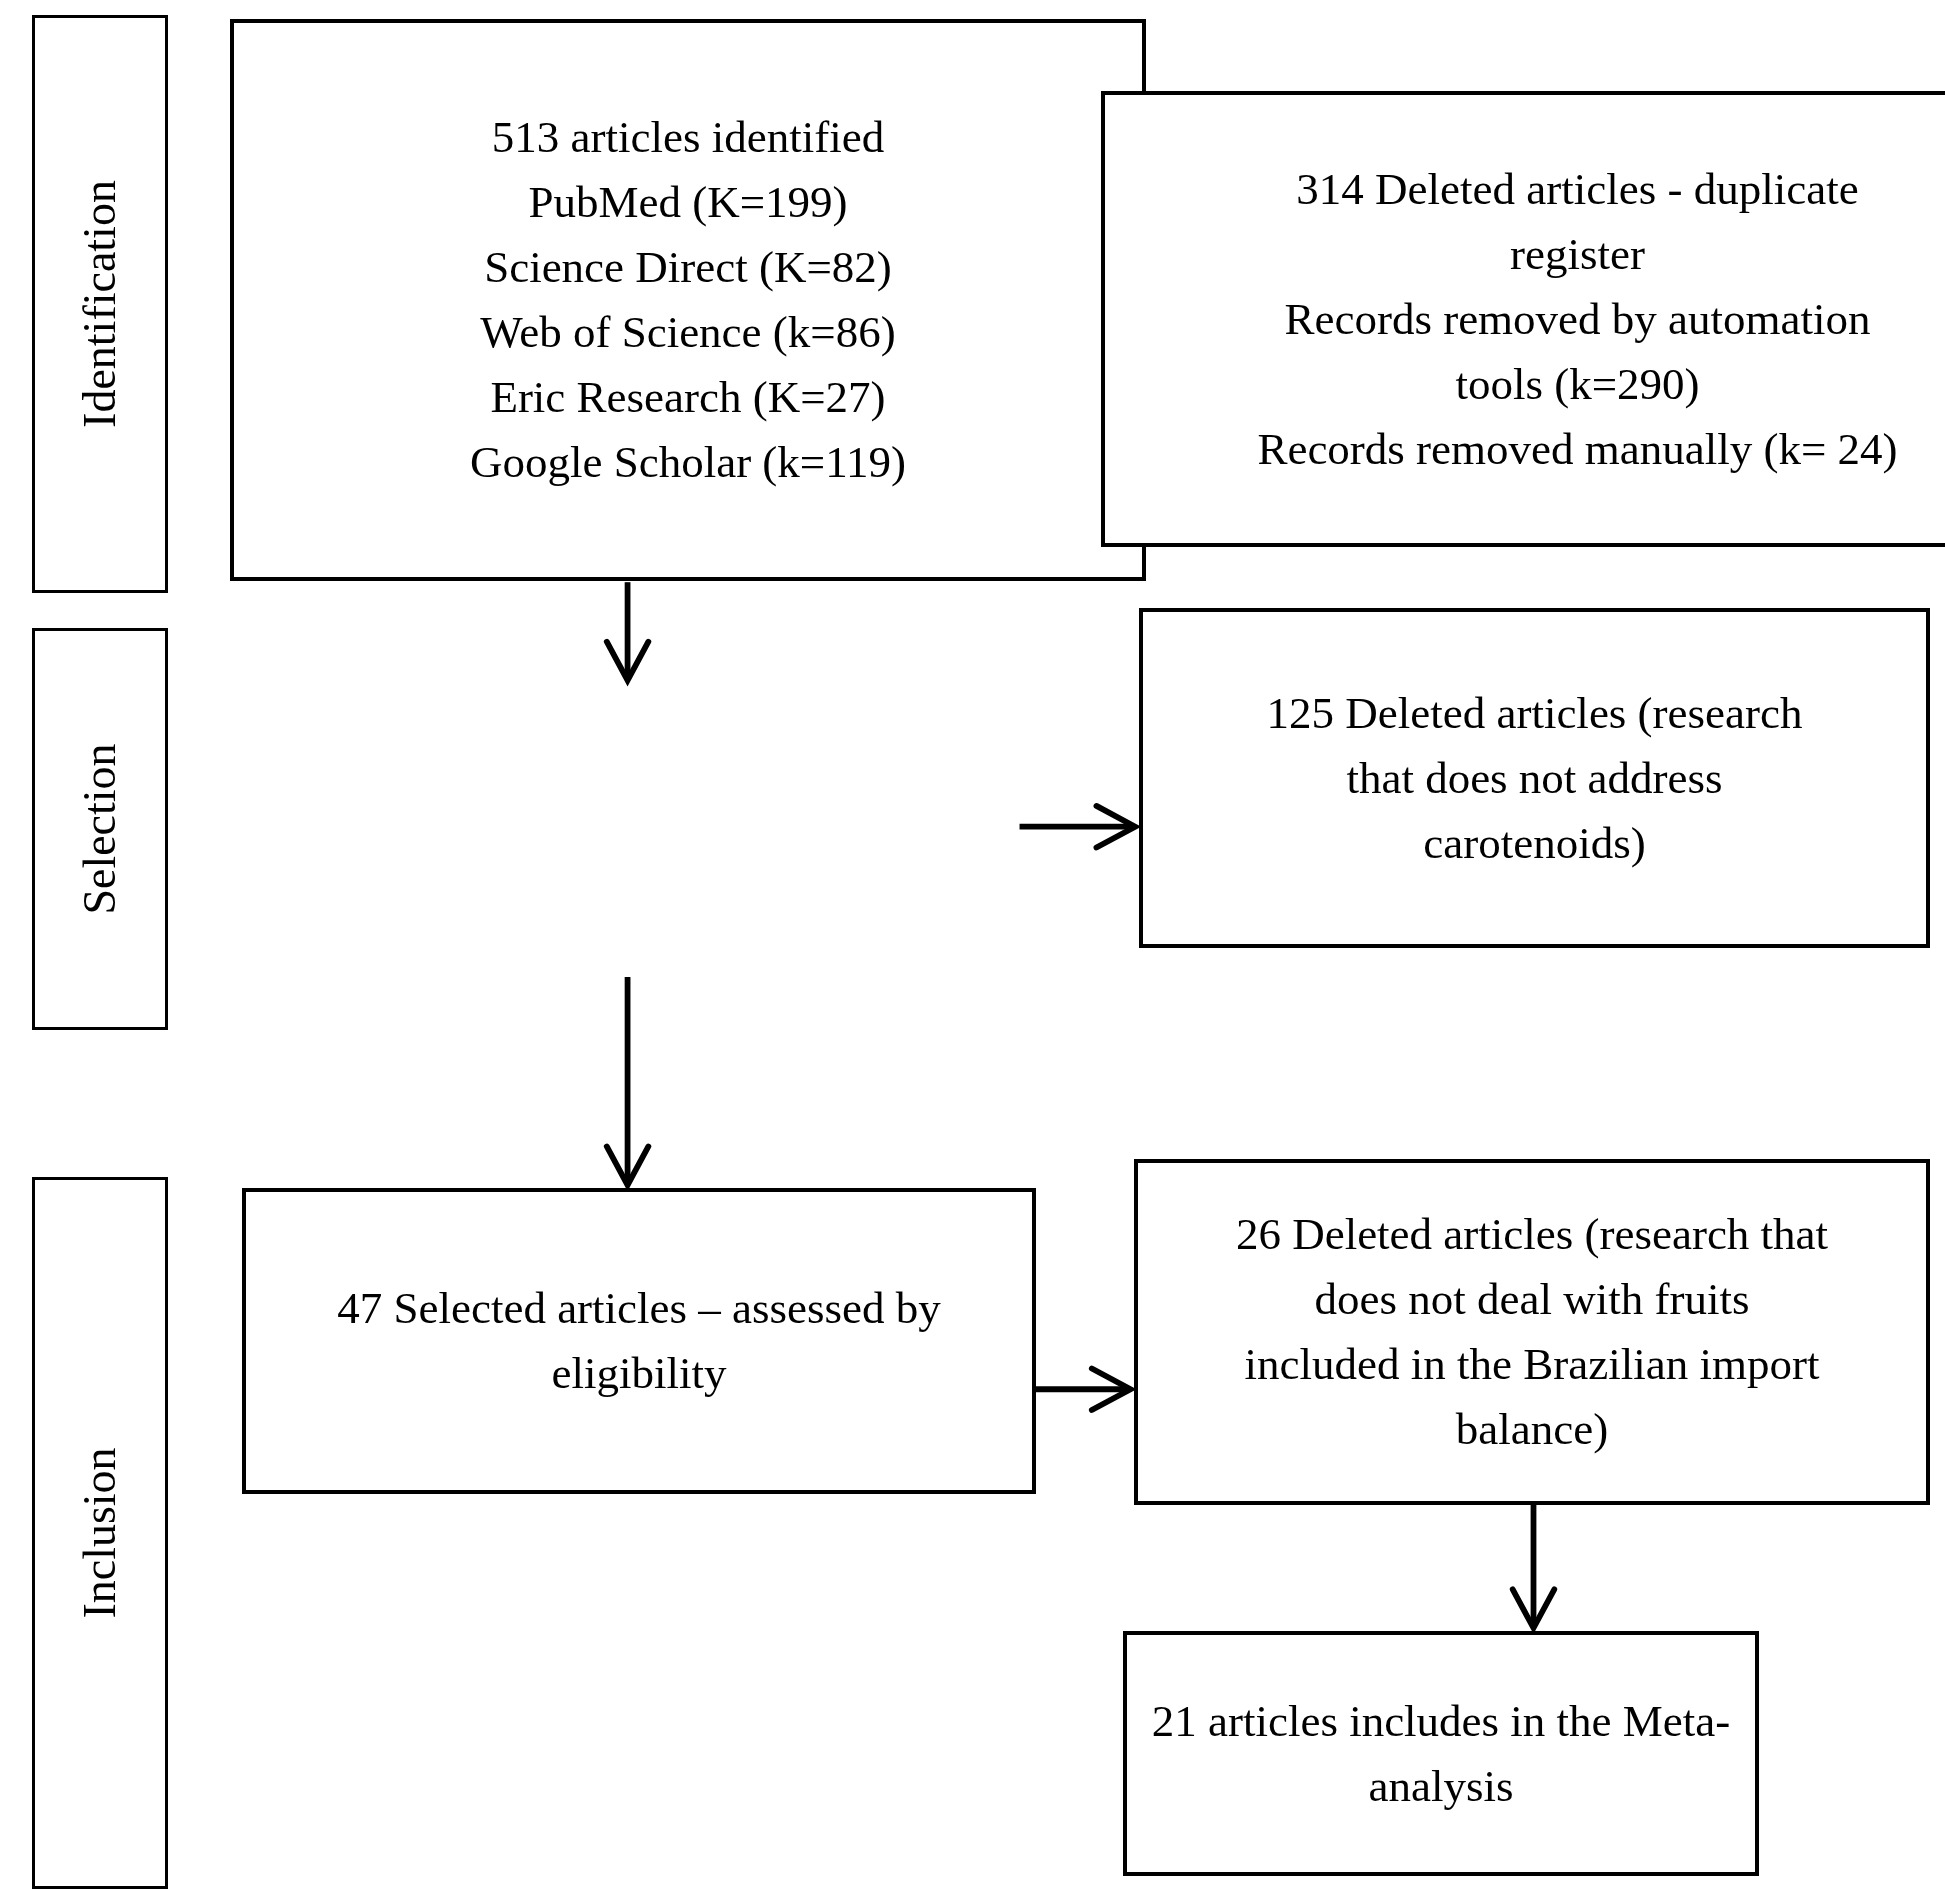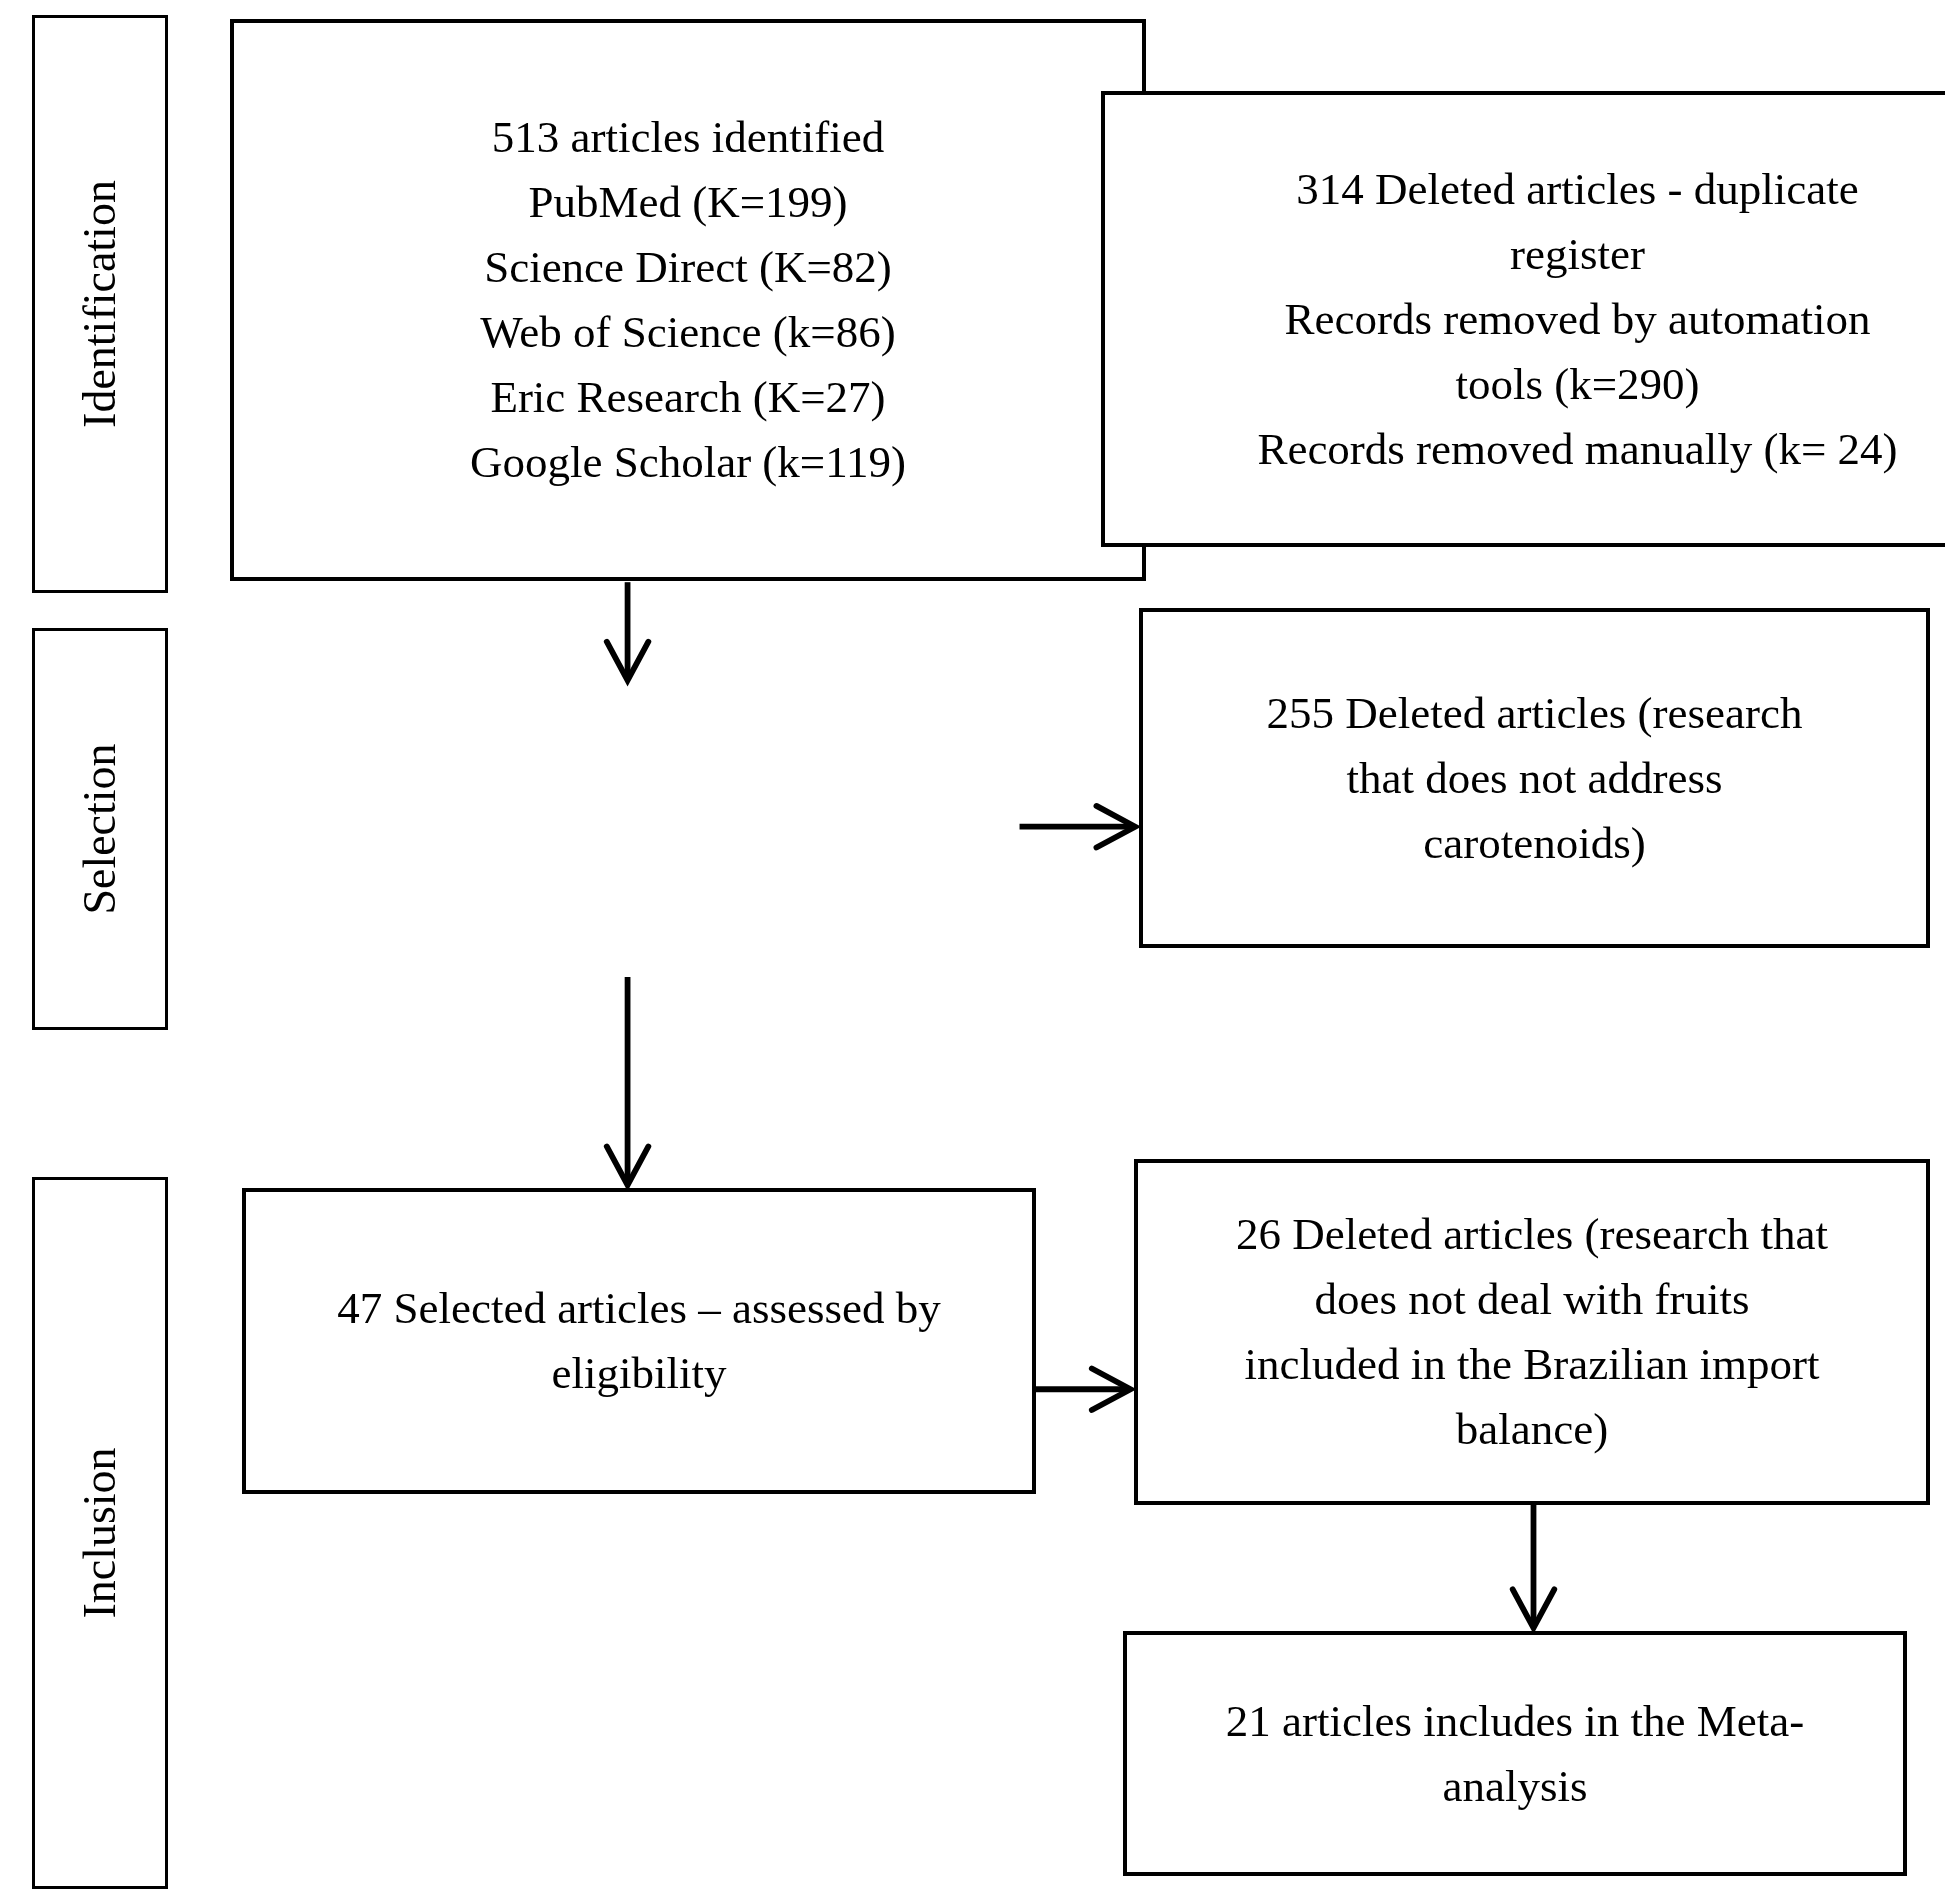--- a/index.html
+++ b/index.html
@@ -109,36 +109,36 @@
   <div class="flow-box" style="left:1101px; top:91px; width:953px; height:456px;">
     <div class="flow-text">314 Deleted articles - duplicate
 register
 Records removed by automation
 tools (k=290)
 Records removed manually (k= 24)</div>
   </div>
 
 
   <div class="flow-box" style="left:1139px; top:608px; width:791px; height:340px;">
-    <div class="flow-text">255 Deleted articles (research
+    <div class="flow-text">125 Deleted articles (research
 that does not address
 carotenoids)</div>
   </div>
 
   <div class="flow-box" style="left:242px; top:1188px; width:794px; height:306px;">
     <div class="flow-text">47 Selected articles – assessed by
 eligibility</div>
   </div>
 
   <div class="flow-box" style="left:1134px; top:1151px; width:796px; height:346px;margin-top:8px;">
     <div class="flow-text">26 Deleted articles (research that
 does not deal with fruits
 included in the Brazilian import
 balance)</div>
   </div>
 
-  <div class="flow-box" style="left:1123px; top:1631px; width:784px; height:245px;">
+  <div class="flow-box" style="left:1123px; top:1631px; width:636px; height:245px;">
     <div class="flow-text">21 articles includes in the Meta-
 analysis</div>
   </div>
 
 </div>
 
 
 </body></html>

